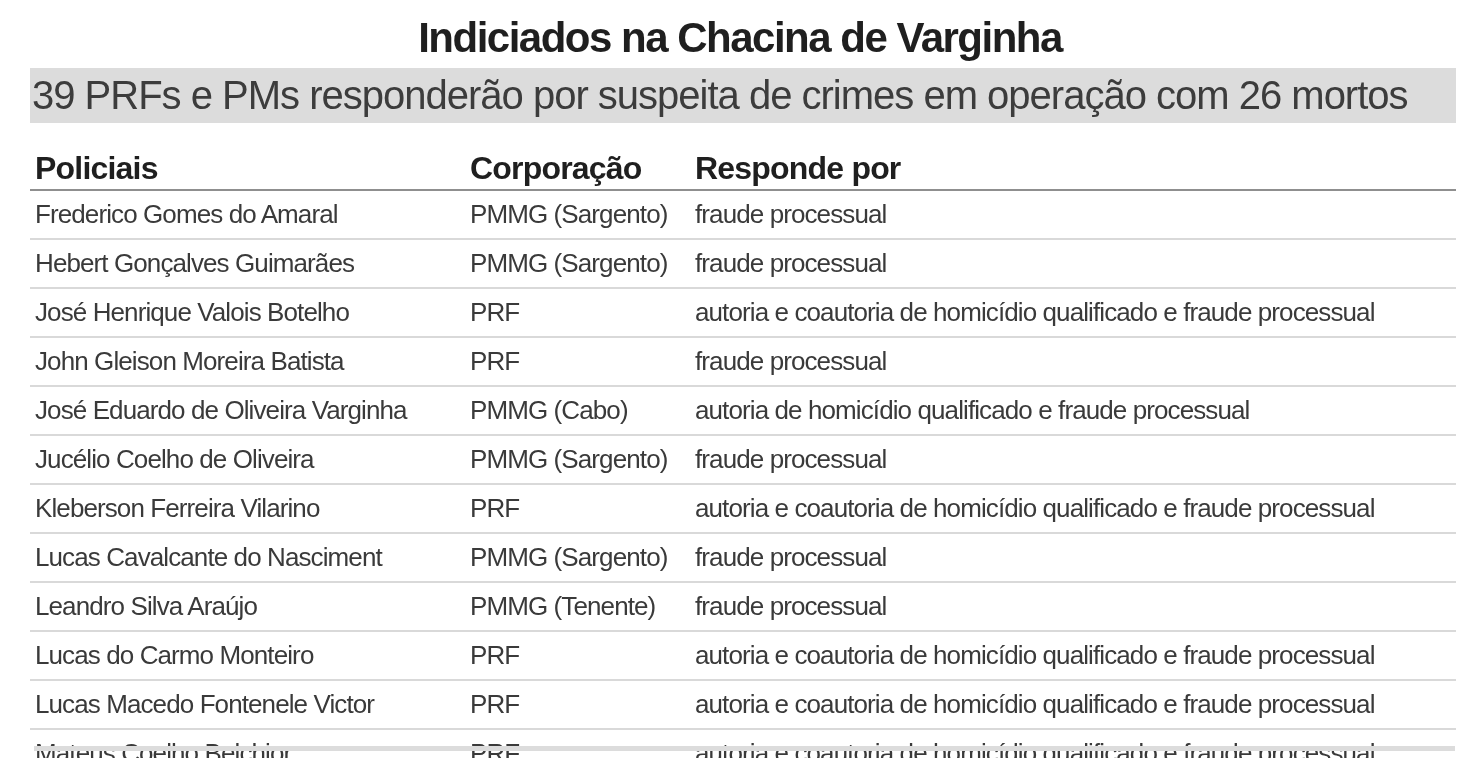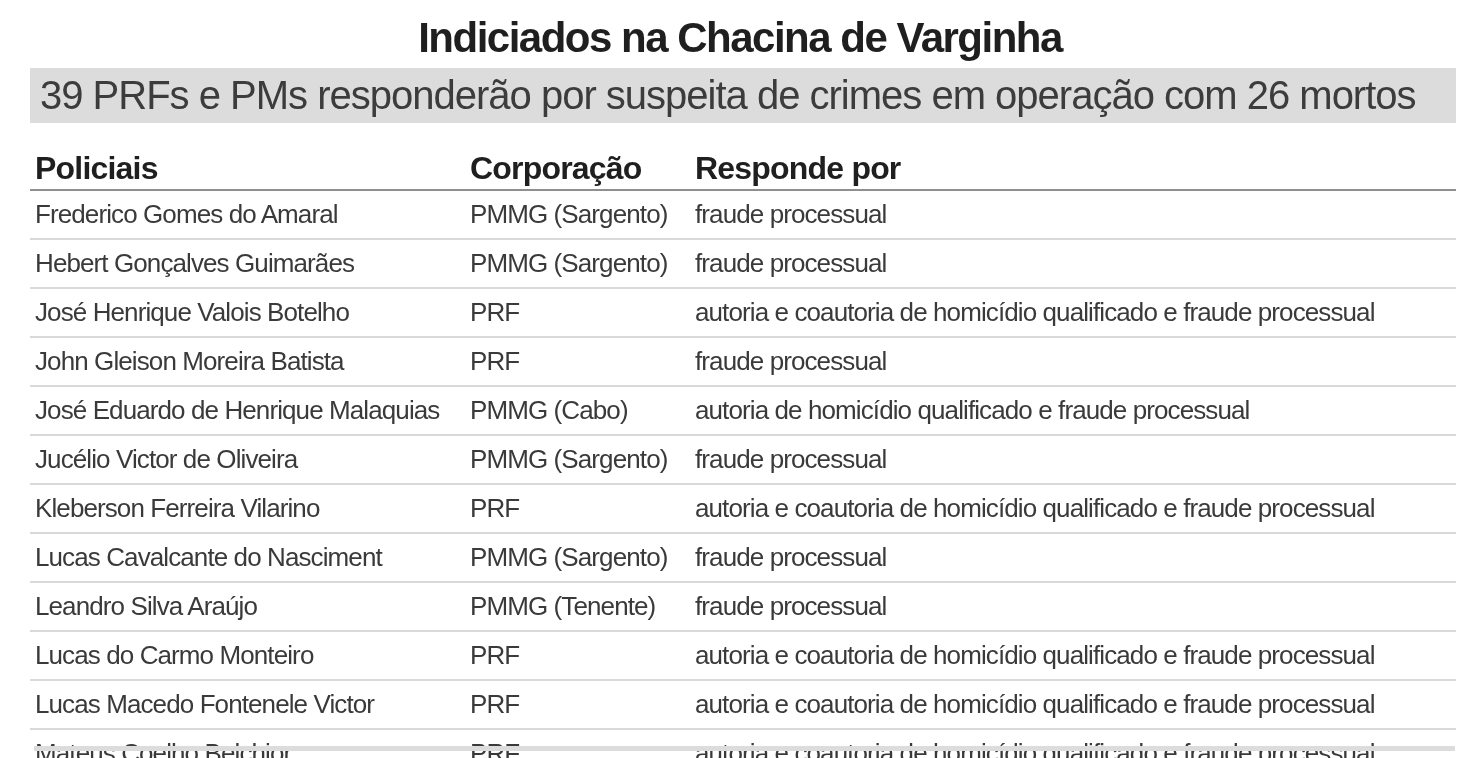--- a/index.html
+++ b/index.html
@@ -40,21 +40,21 @@
     position: absolute;
     top: 68px;
     left: 30px;
     width: 1426px;
     height: 55px;
     background: var(--subtitle-bg);
     overflow: hidden;
   }
   .subtitle-text {
     display: block;
-    padding-left: 10px;
+    padding-left: 2px;
     font-size: 40px;
     line-height: 55px;
     letter-spacing: -1px;
     white-space: nowrap;
     color: var(--subtitle-text);
   }
   .data-table {
     position: absolute;
     top: 148px;
     left: 30px;
@@ -137,26 +137,26 @@
           <td>José Henrique Valois Botelho</td>
           <td>PRF</td>
           <td>autoria e coautoria de homicídio qualificado e fraude processual</td>
         </tr>
         <tr>
           <td>John Gleison Moreira Batista</td>
           <td>PRF</td>
           <td>fraude processual</td>
         </tr>
         <tr>
-          <td>José Eduardo de Henrique Malaquias</td>
+          <td>José Eduardo de Oliveira Varginha</td>
           <td>PMMG (Cabo)</td>
           <td>autoria de homicídio qualificado e fraude processual</td>
         </tr>
         <tr>
-          <td>Jucélio Victor de Oliveira</td>
+          <td>Jucélio Coelho de Oliveira</td>
           <td>PMMG (Sargento)</td>
           <td>fraude processual</td>
         </tr>
         <tr>
           <td>Kleberson Ferreira Vilarino</td>
           <td>PRF</td>
           <td>autoria e coautoria de homicídio qualificado e fraude processual</td>
         </tr>
         <tr>
           <td>Lucas Cavalcante do Nasciment</td>

